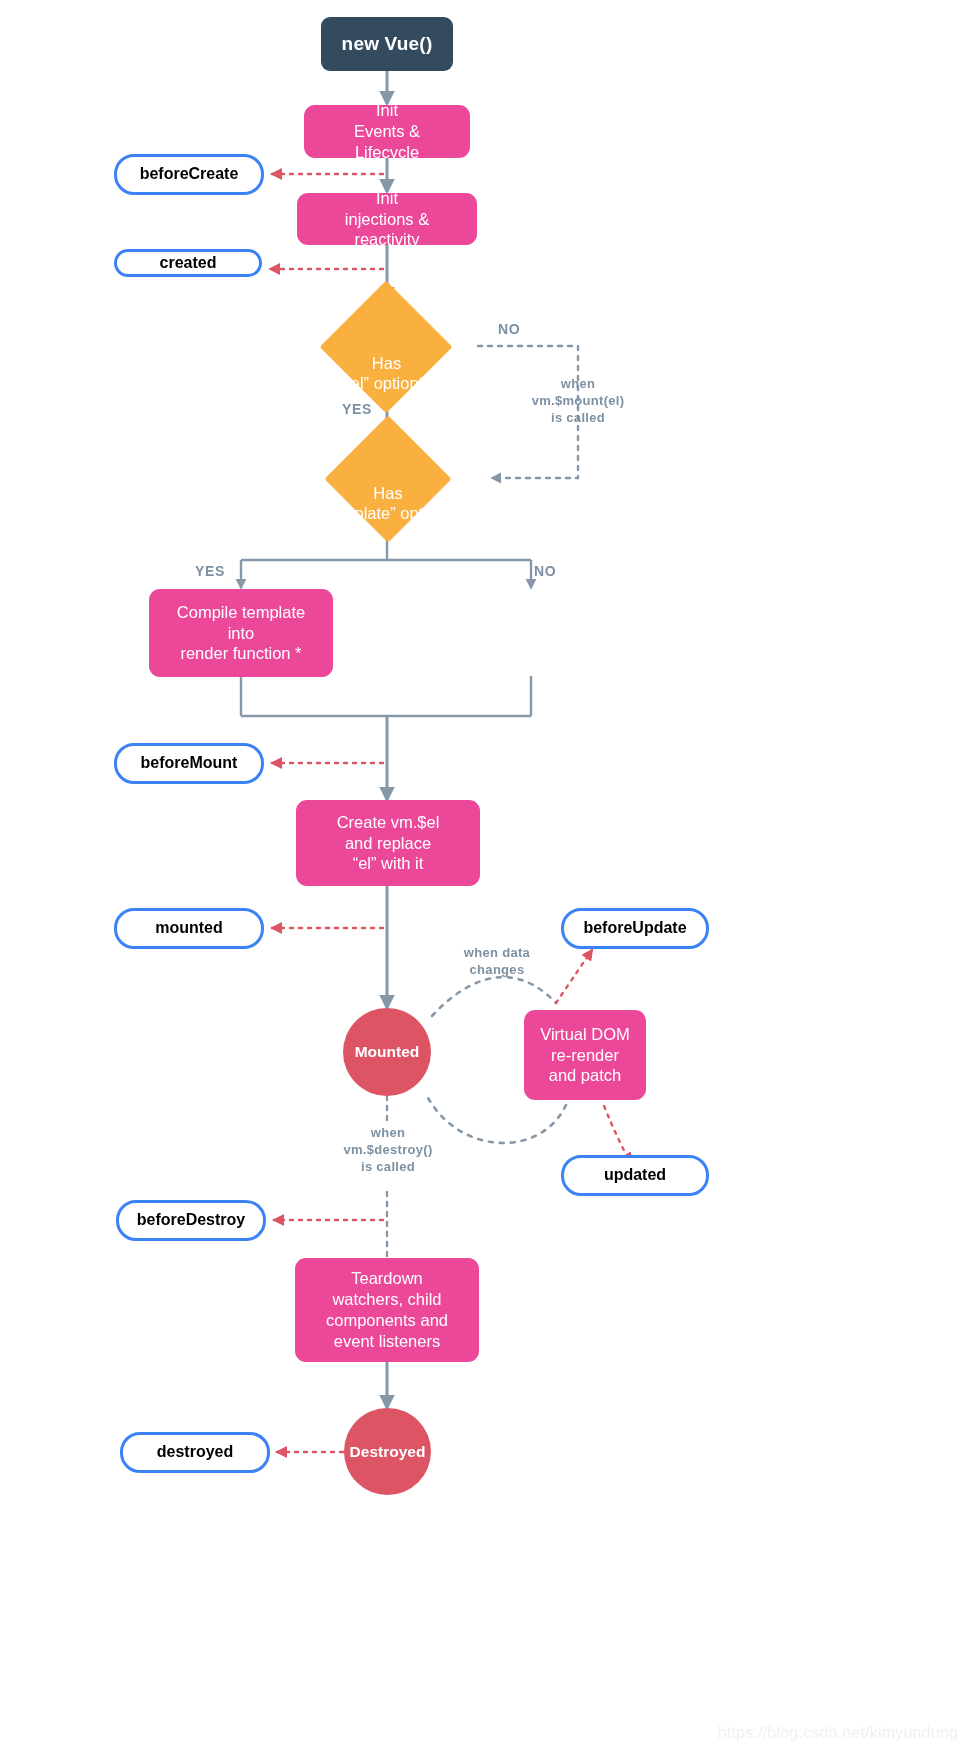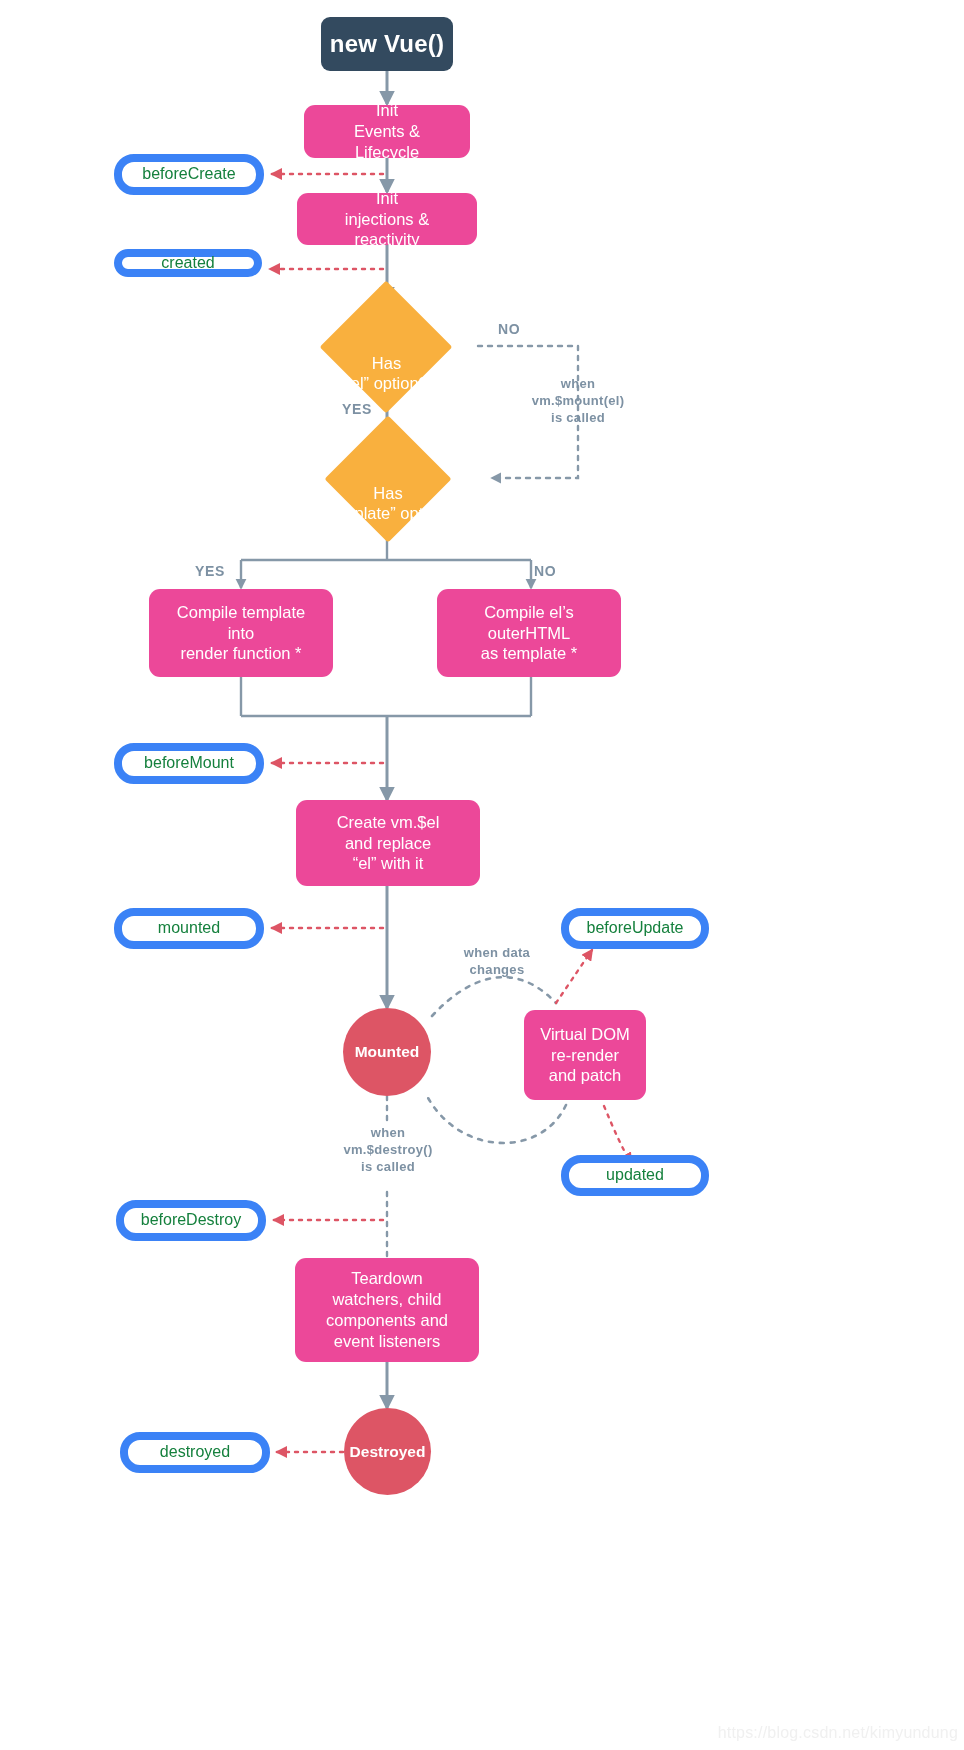--- a/index.html
+++ b/index.html
@@ -27,21 +27,21 @@
     align-items:center;
     justify-content:center;
     text-align:center;
     line-height:1.26;
   }
   
   .start-node{
     background:#334A5F;
     color:#ffffff;
     border-radius:9px;
-    font-size:24px;
+    font-size:19px;
     font-weight:bold;
     letter-spacing:0.2px;
   }
   
   .proc-node{
     background:#ec4899;
     color:#ffffff;
     border-radius:11px;
     font-size:16.5px;
     font-weight:400;
@@ -75,25 +75,25 @@
   .state-circle{
     background:#DD5565;
     color:#ffffff;
     border-radius:50%;
     font-size:15.5px;
     font-weight:bold;
   }
   
   .hook-pill{
     background:#ffffff;
-    border:8px solid #3b82f6;
-    color:#15803d;
+    border:3px solid #3b82f6;
+    color:#000000;
     border-radius:20px;
     font-size:16px;
-    font-weight:normal;
+    font-weight:bold;
   }
   
   .edge-label{
     position:absolute;
     color:#7D91A3;
     font-size:13px;
     font-weight:bold;
     letter-spacing:0.3px;
     text-align:center;
     line-height:1.3;
@@ -200,21 +200,20 @@
     <div class="dia-text">Has<br>“el” option?</div>
   </div>
 
   <div class="decision" style="left:321px;top:434px;width:134px;height:90px;">
     <div class="dia-shape" style="width:90px;height:90px;left:22px;top:0;"></div>
     <div class="dia-text">Has<br>“template” option?</div>
   </div>
 
   <div class="node proc-node" style="left:149px;top:589px;width:184px;height:88px;">Compile template<br>into<br>render function *</div>
 
-  <div class="node proc-node" style="left:437px;top:589px;width:184px;height:88px;">Compile el’s<br>outerHTML<br>as template *</div>
 
   <div class="node proc-node" style="left:296px;top:800px;width:184px;height:86px;">Create vm.$el<br>and replace<br>“el” with it</div>
 
   <div class="node state-circle" style="left:343px;top:1008px;width:88px;height:88px;">Mounted</div>
 
   <div class="node proc-node" style="left:295px;top:1258px;width:184px;height:104px;">Teardown<br>watchers, child<br>components and<br>event listeners</div>
 
   <div class="node proc-node" style="left:524px;top:1010px;width:122px;height:90px;">Virtual DOM<br>re-render<br>and patch</div>
 
   <div class="node state-circle" style="left:344px;top:1408px;width:87px;height:87px;">Destroyed</div>

